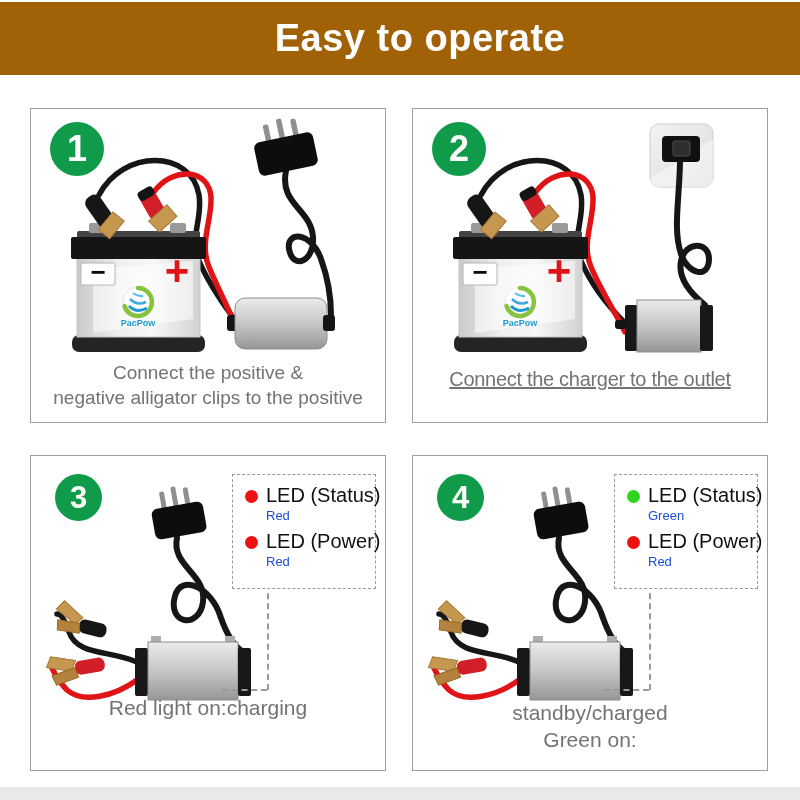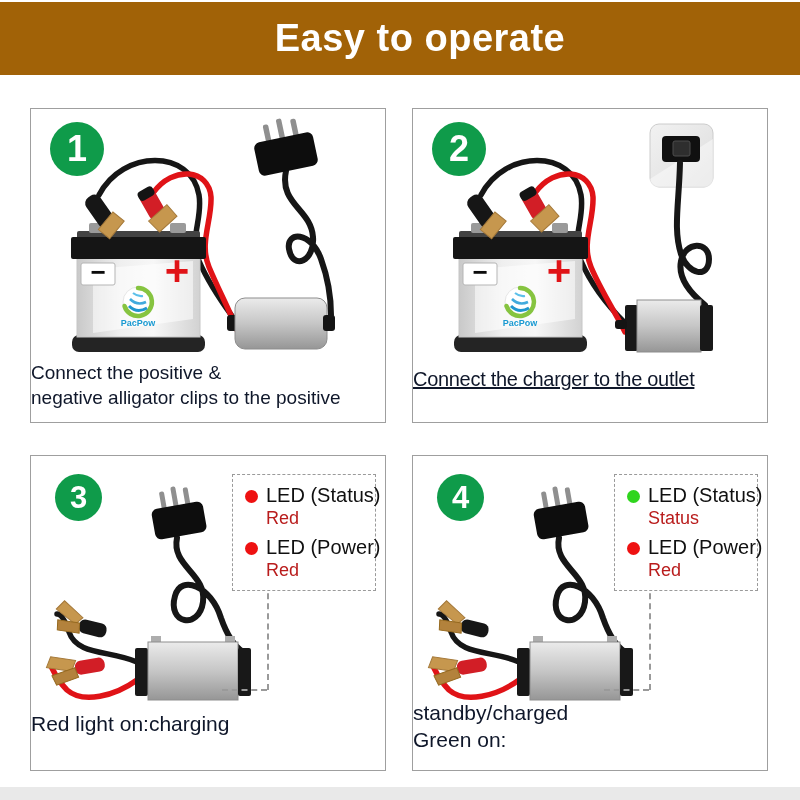--- a/index.html
+++ b/index.html
@@ -18,34 +18,34 @@
   #panel3{left:30px;top:455px;height:316px;}
   #panel4{left:412px;top:455px;height:316px;}
 
   .badge{position:absolute;border-radius:50%;color:#fff;font-weight:bold;
          display:flex;align-items:center;justify-content:center;z-index:3;}
   .p12 .badge{left:19px;top:13px;width:54px;height:54px;font-size:36px;}
   .p34 .badge{left:24px;top:18px;width:47px;height:47px;font-size:31px;}
 
   svg.scene{position:absolute;left:0;top:0;z-index:1;}
 
-  .caption{position:absolute;left:0;right:0;text-align:left;color:#0f172a;line-height:1.32;z-index:2;}
+  .caption{position:absolute;left:0;right:0;text-align:center;color:#737373;line-height:1.32;z-index:2;}
   #panel1 .caption{bottom:12px;font-size:19px;}
   #panel2 .caption{bottom:30px;font-size:20px;letter-spacing:-0.3px;text-decoration:underline;}
-  #panel3 .caption{bottom:32px;font-size:21px;}
+  #panel3 .caption{bottom:48px;font-size:21px;}
   #panel4 .caption{bottom:16px;font-size:21px;}
   .caption div:empty{display:none;}
 
   
   .legend{position:absolute;left:201px;top:18px;width:144px;box-sizing:border-box;
-          border:1.5px dashed #9a9a9a;padding:9px 4px 2px 12px;background:#ffffff;z-index:2;}
+          border:1.5px dashed #9a9a9a;padding:9px 4px 12px 12px;background:#ffffff;z-index:2;}
   .legend-item{display:flex;align-items:flex-start;margin-bottom:7px;}
   .dot{width:13px;height:13px;border-radius:50%;margin:6px 8px 0 0;flex:none;}
   .legend-label{font-size:20px;color:#101010;white-space:nowrap;}
-  .legend-state{font-size:18px;color:#b91c1c;margin-top:1px;}
+  .legend-state{font-size:13px;color:#1d4ed8;margin-top:1px;}
 
   .vline{position:absolute;width:0;border-left:2px dashed #9a9a9a;z-index:1;}
   .hline{position:absolute;height:0;border-top:2px dashed #9a9a9a;z-index:1;}
   #panel3 .vline,#panel4 .vline{left:236px;top:117px;height:117px;}
   #panel3 .hline,#panel4 .hline{left:191px;top:233px;width:45px;}
 
   .bottom-strip{position:absolute;left:0;bottom:0;width:100%;height:13px;background:#e9e9e9;}
 </style>
 </head>
 <body>
@@ -293,21 +293,21 @@
         <rect x="117" y="186" width="90" height="58" fill="url(#gradCharger)" stroke="#8d8d8d"></rect>
         <rect x="207" y="192" width="13" height="48" rx="2" fill="#181818"></rect>
       </g>
     </svg>
 
     <div class="legend">
       <div class="legend-item">
         <span class="dot" style="background: rgb(47, 213, 29);"></span>
         <div>
           <div class="legend-label">LED (Status)</div>
-          <div class="legend-state">Status</div>
+          <div class="legend-state">Green</div>
         </div>
       </div>
       <div class="legend-item">
         <span class="dot" style="background: rgb(238, 17, 17);"></span>
         <div>
           <div class="legend-label">LED (Power)</div>
           <div class="legend-state">Red</div>
         </div>
       </div>
     </div>

